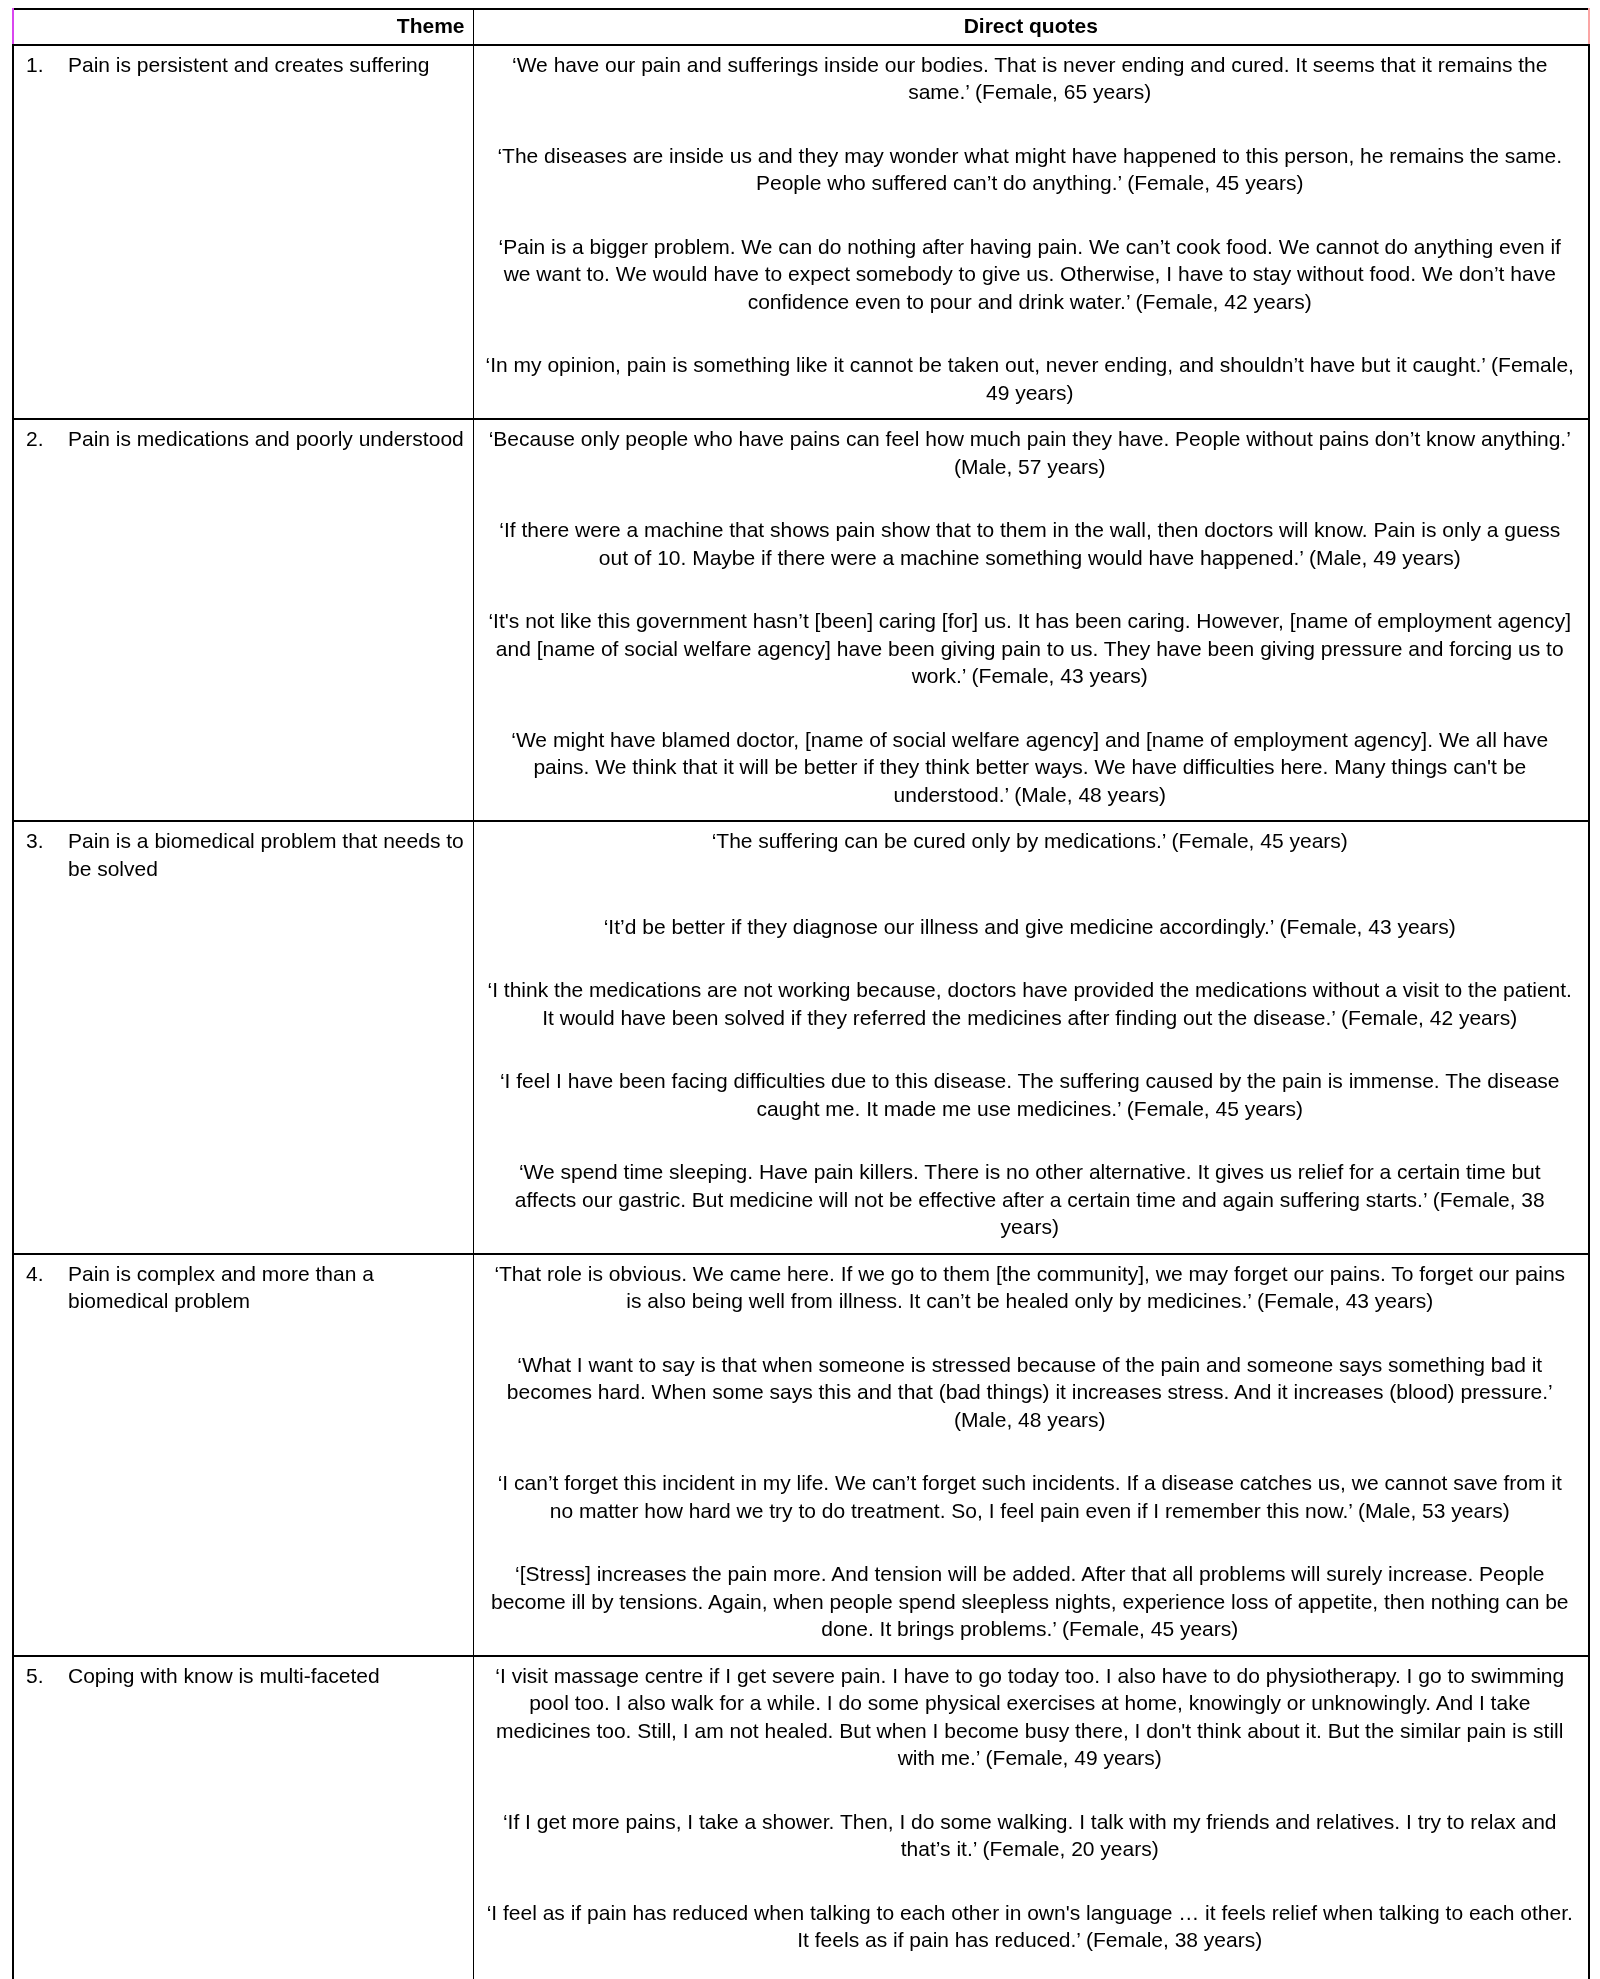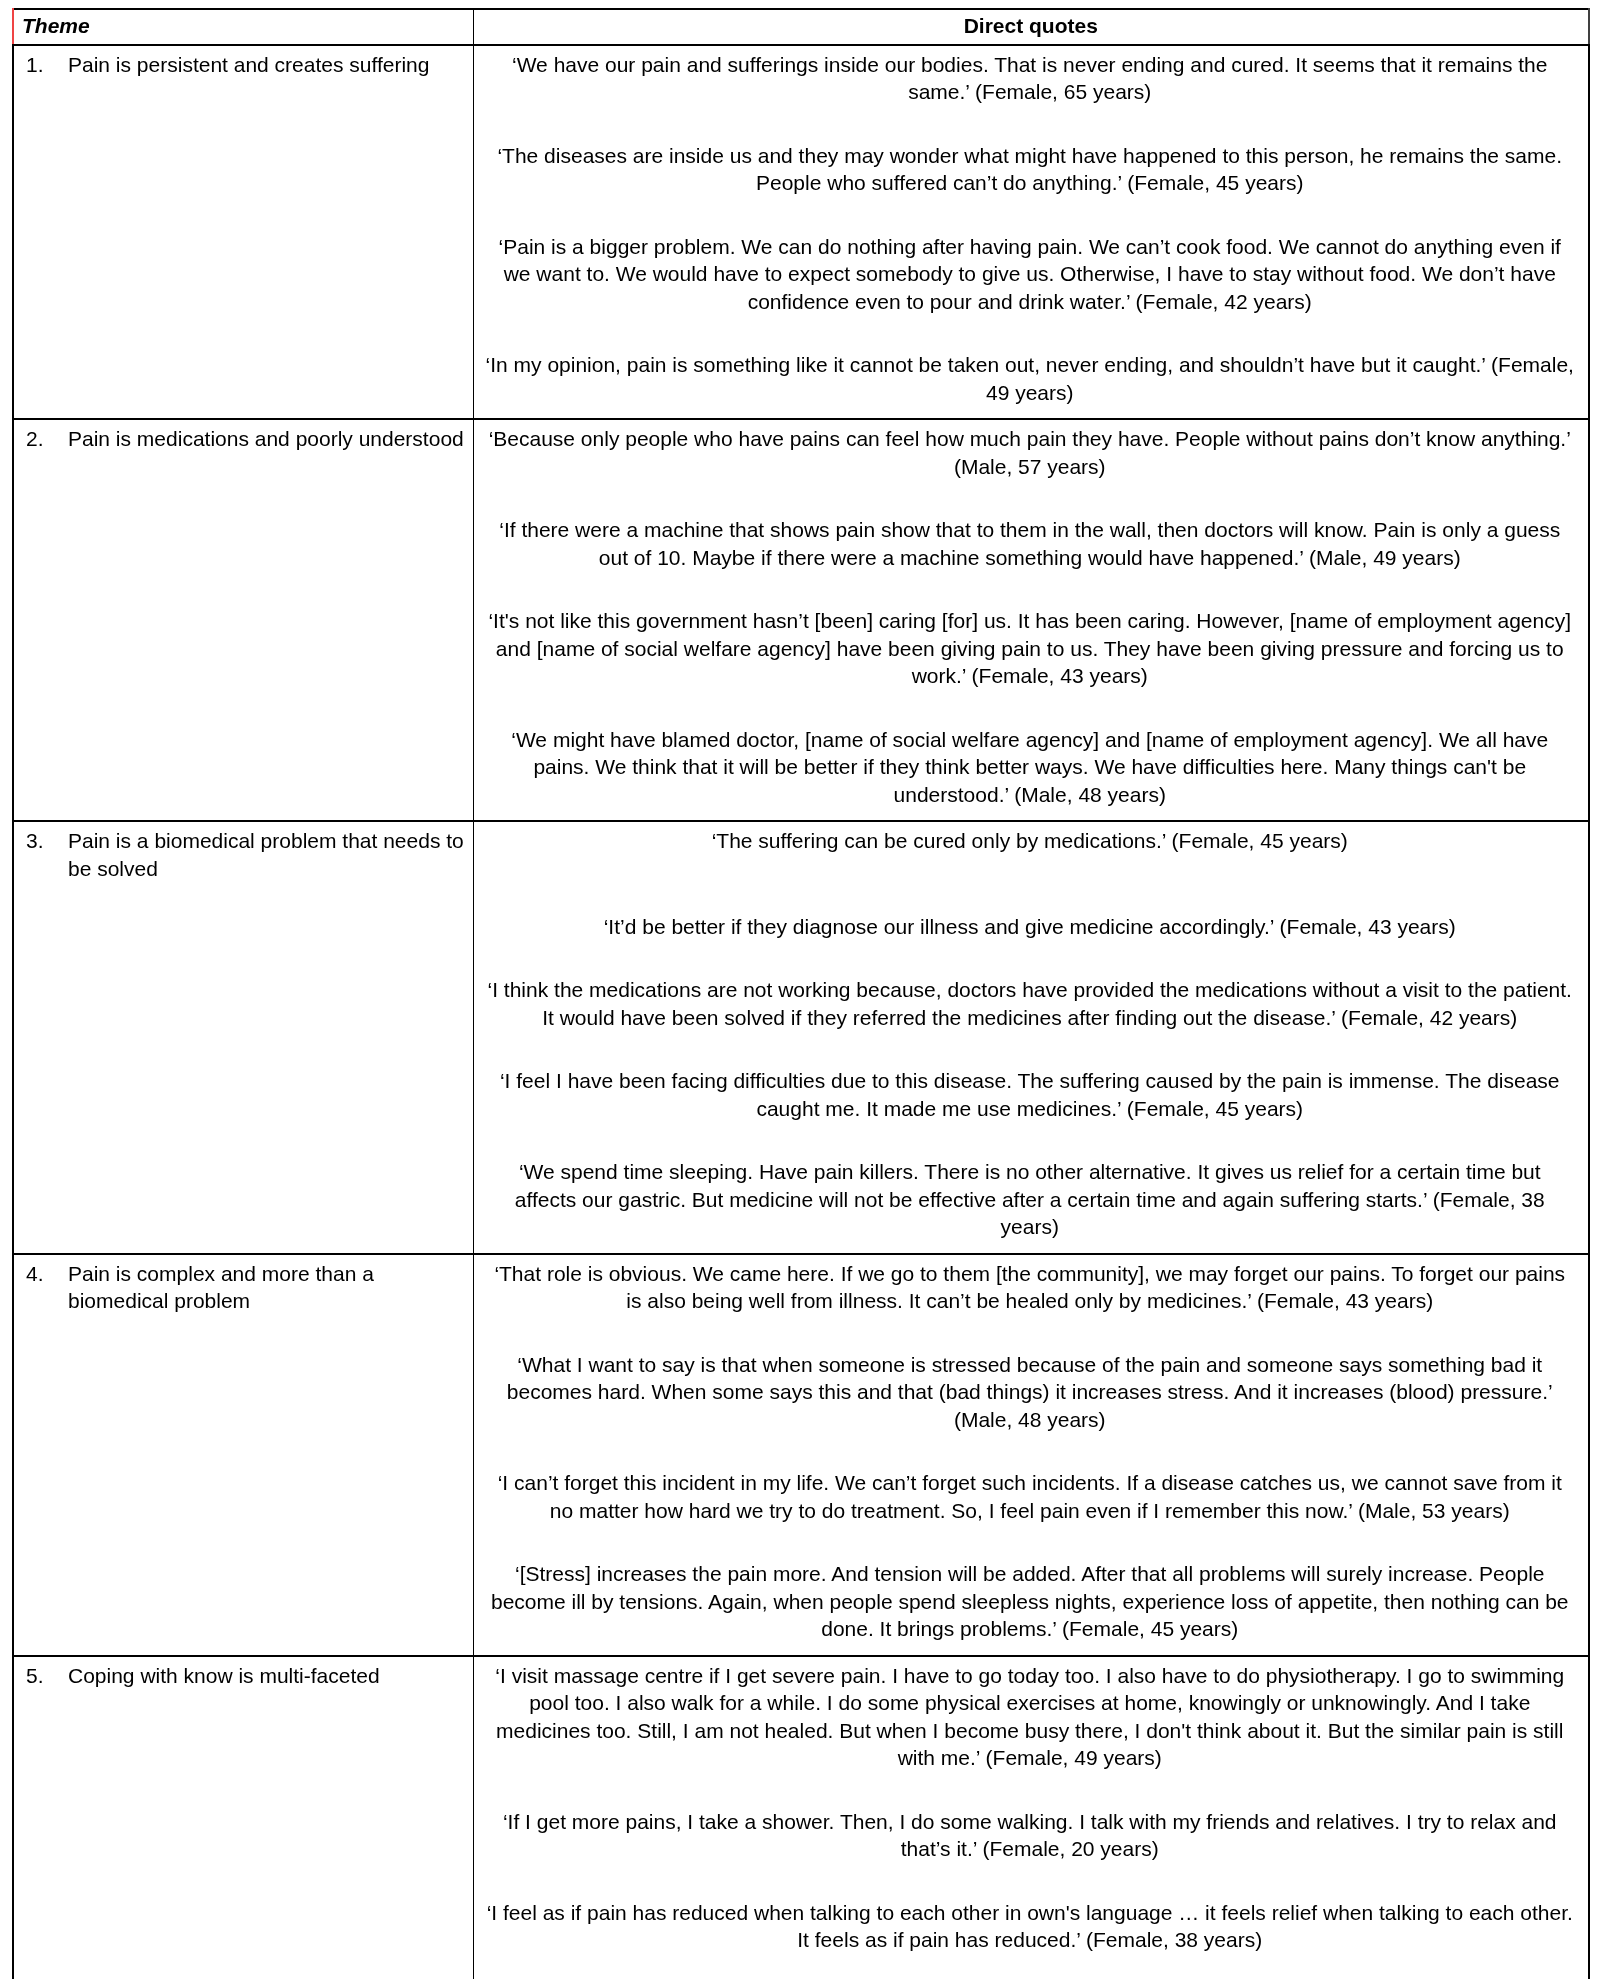--- a/index.html
+++ b/index.html
@@ -30,27 +30,26 @@
   thead th {
     border: 1px solid #000000;
     border-bottom: 2px solid #000000;
     padding: 4px 8px 5px 8px;
     font-size: 21px;
     font-weight: bold;
     line-height: 1.18;
     vertical-align: top;
   }
   th.theme-head {
-    text-align: left;
-    border-left: 2px solid #ef4444;
-    font-style: italic;
+    text-align: right;
+    border-left: 2px solid #d946ef;
   }
   th.quotes-head {
     text-align: center;
-    border-right: 2px solid #404040;
+    border-right: 2px solid #fca5a5;
   }
 
   tbody td {
     border: 1px solid #000000;
     vertical-align: top;
     font-size: 21px;
     line-height: 1.31;
     padding: 5px 10px 12px 8px;
   }
   tbody td.theme-cell {

